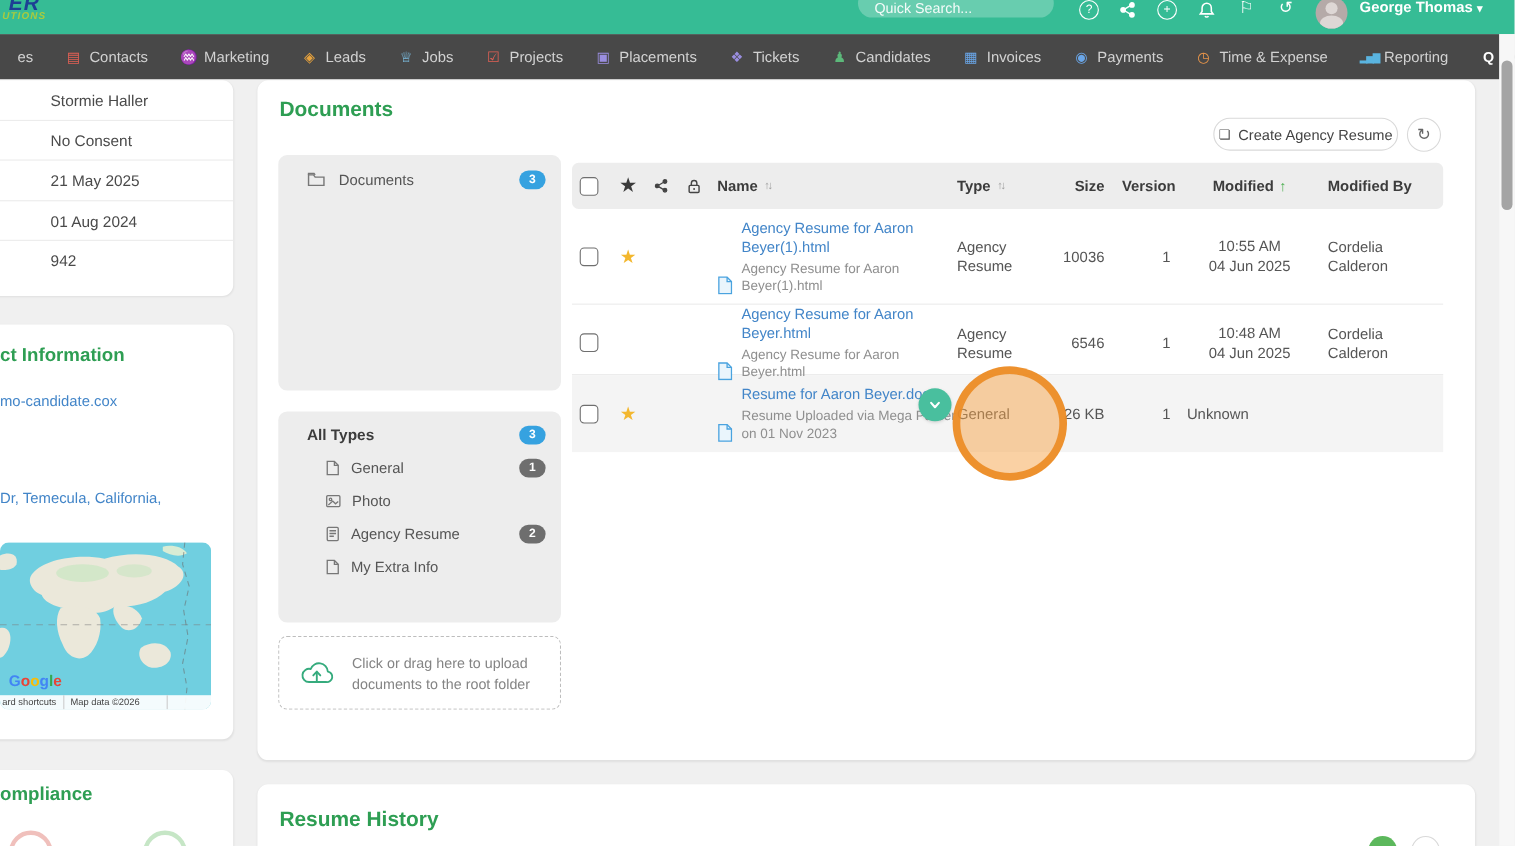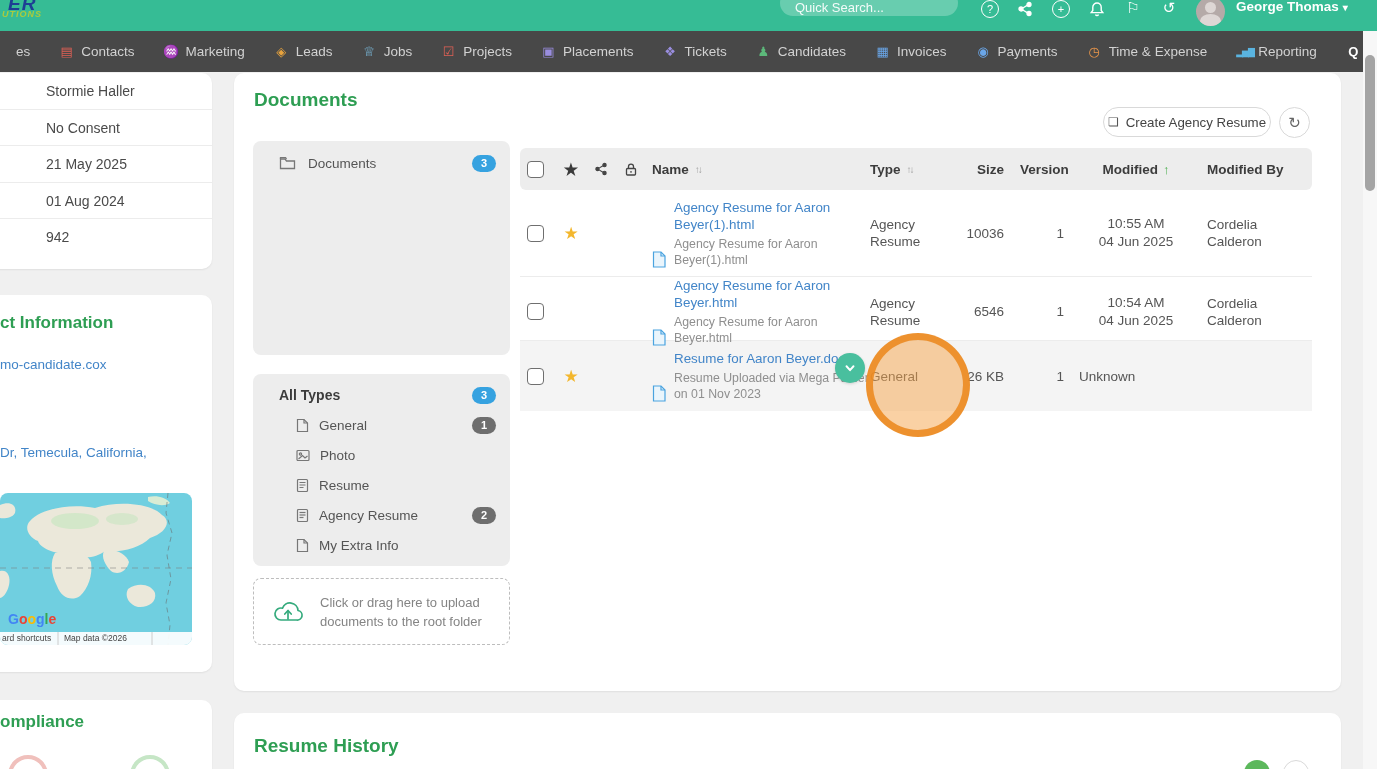--- a/index.html
+++ b/index.html
@@ -315,30 +315,20 @@
         <span class="lbl">Photo</span>
         <span class="badge gray hide-if-empty" style="visibility: hidden;"></span>
       </div>
       <div class="type-row">
         <svg width="13" height="15" viewBox="0 0 13 15" fill="none" stroke="#777" stroke-width="1.2">
             <rect x="1.5" y="1.5" width="10" height="12" rx="1"></rect>
             <line x1="3.5" y1="4.5" x2="9.5" y2="4.5"></line>
             <line x1="3.5" y1="7" x2="9.5" y2="7"></line>
             <line x1="3.5" y1="9.5" x2="7.5" y2="9.5"></line>
           </svg>
-        <span class="lbl">Resume</span>
-        <span class="badge gray hide-if-empty" style="visibility: hidden;"></span>
-      </div>
-      <div class="type-row">
-        <svg width="13" height="15" viewBox="0 0 13 15" fill="none" stroke="#777" stroke-width="1.2">
-            <rect x="1.5" y="1.5" width="10" height="12" rx="1"></rect>
-            <line x1="3.5" y1="4.5" x2="9.5" y2="4.5"></line>
-            <line x1="3.5" y1="7" x2="9.5" y2="7"></line>
-            <line x1="3.5" y1="9.5" x2="7.5" y2="9.5"></line>
-          </svg>
         <span class="lbl">Agency Resume</span>
         <span class="badge gray hide-if-empty">2</span>
       </div>
       <div class="type-row">
         <svg width="13" height="15" viewBox="0 0 13 15" fill="none" stroke="#777" stroke-width="1.2">
             <path d="M1.5 1.5 h6.5 l3.5 3.5 v8.5 h-10 z"></path>
             <polyline points="8,1.5 8,5 11.5,5"></polyline>
           </svg>
         <span class="lbl">My Extra Info</span>
         <span class="badge gray hide-if-empty" style="visibility: hidden;"></span>
@@ -444,21 +434,21 @@
             </svg>
           <div>
             <div class="fname">Agency Resume for Aaron Beyer.html</div>
             <div class="fsub">Agency Resume for Aaron Beyer.html</div>
           </div>
         </div>
         <div class="td-type">Agency Resume</div>
         <div class="td-size">6546</div>
         <div class="td-ver">1</div>
         <div class="td-mod">
-            <div>10:54 AM</div>
+            <div>10:48 AM</div>
             <div>04 Jun 2025</div>
           </div>
         <div class="td-modby">Cordelia Calderon</div>
       </div>
 
       <div class="trow drow r2">
         <div class="cc" style="justify-content:flex-start;">
             <div class="cbox"></div>
           </div>
         <div class="cc rstar hide-if-empty">★</div>

